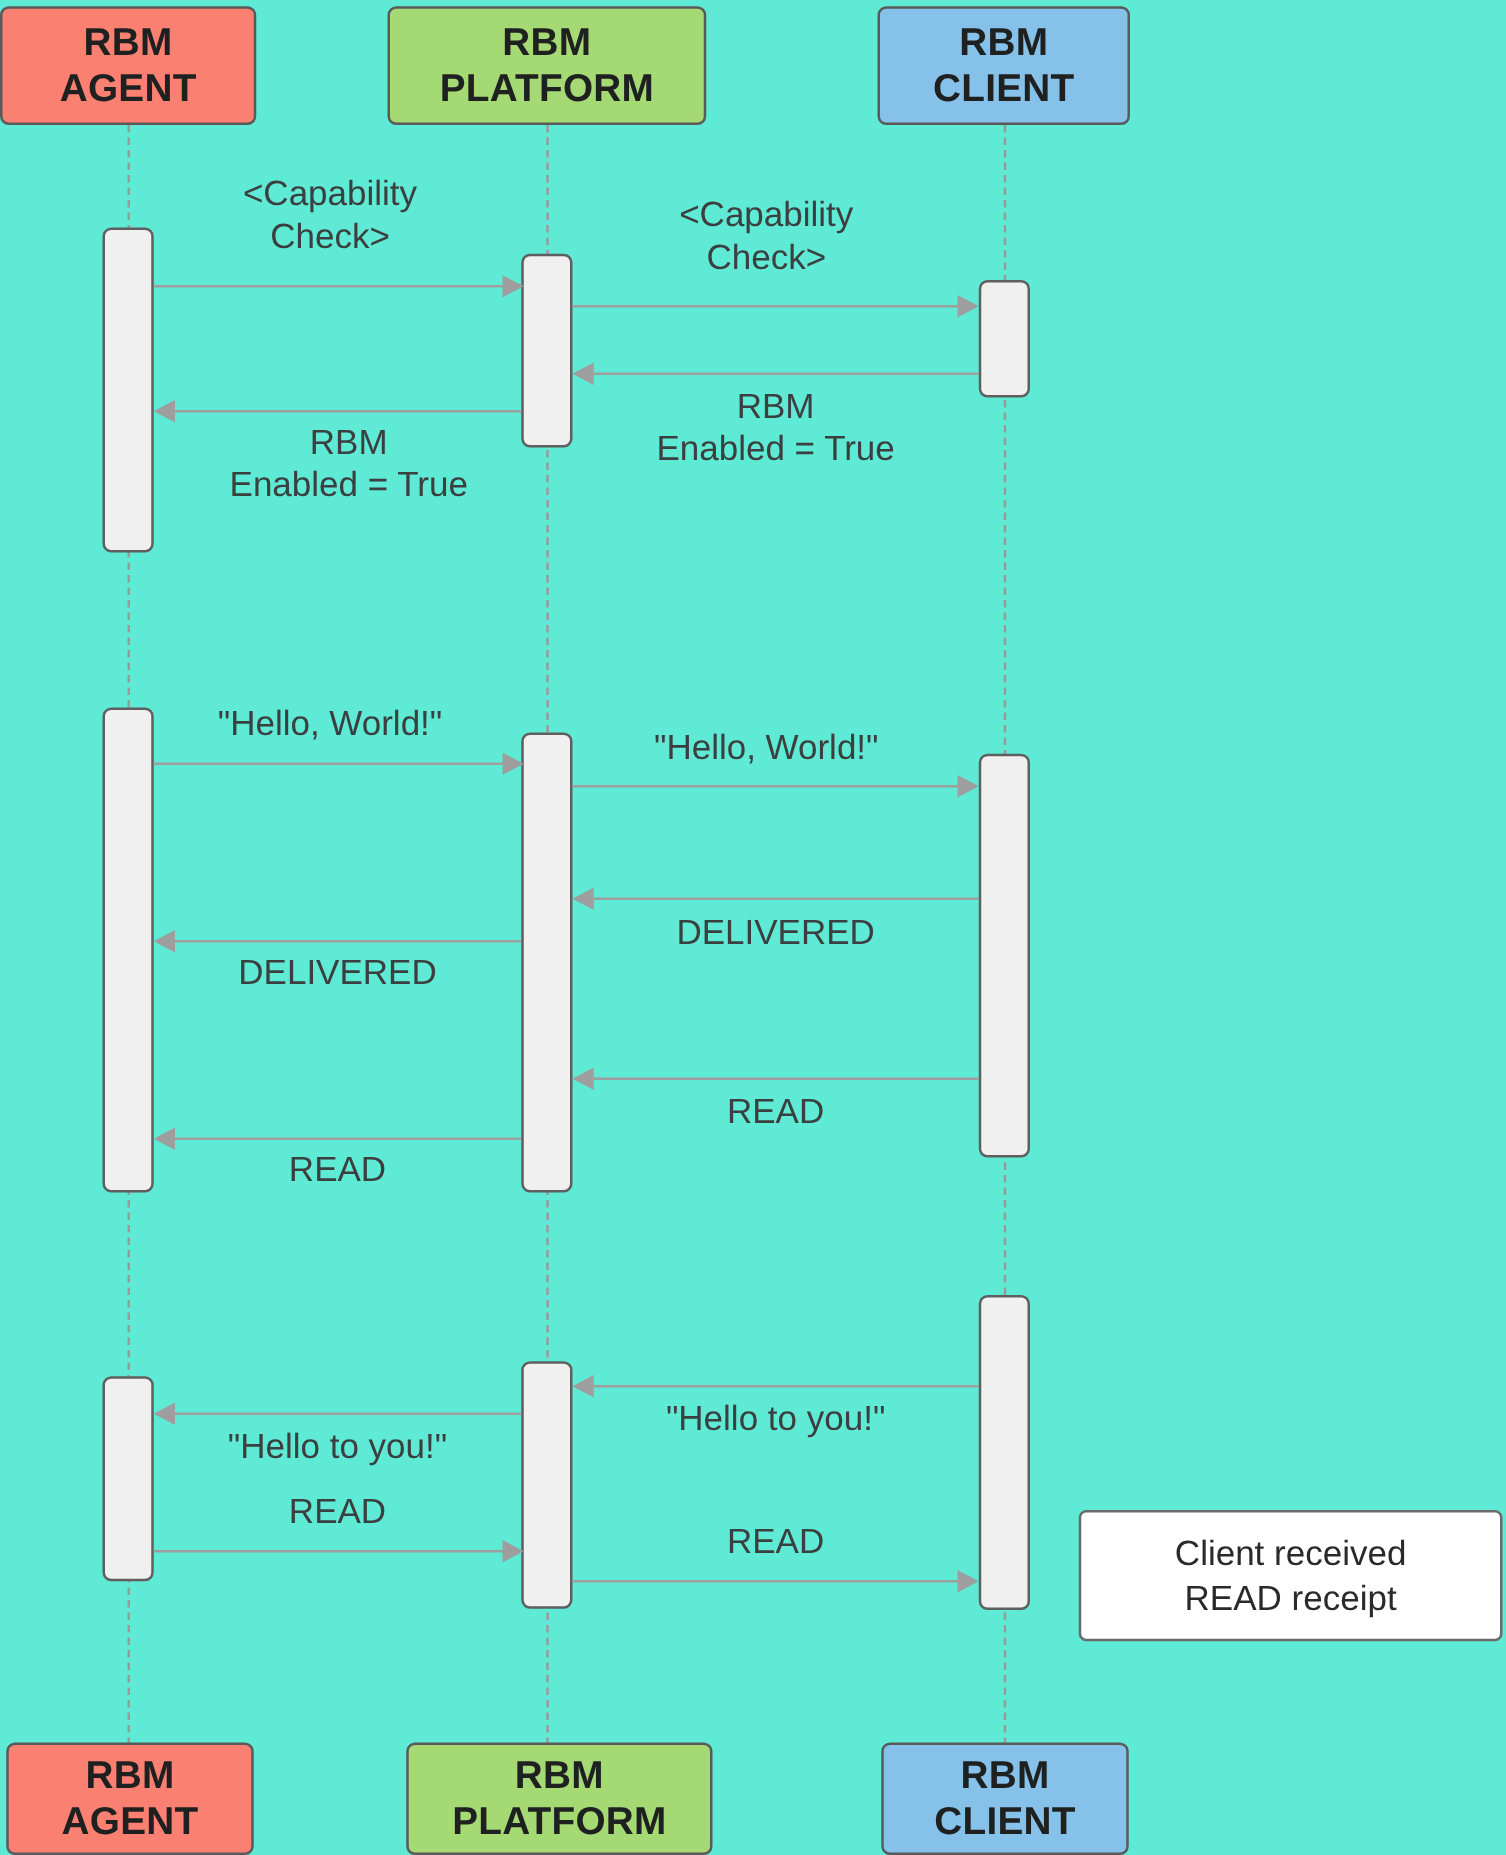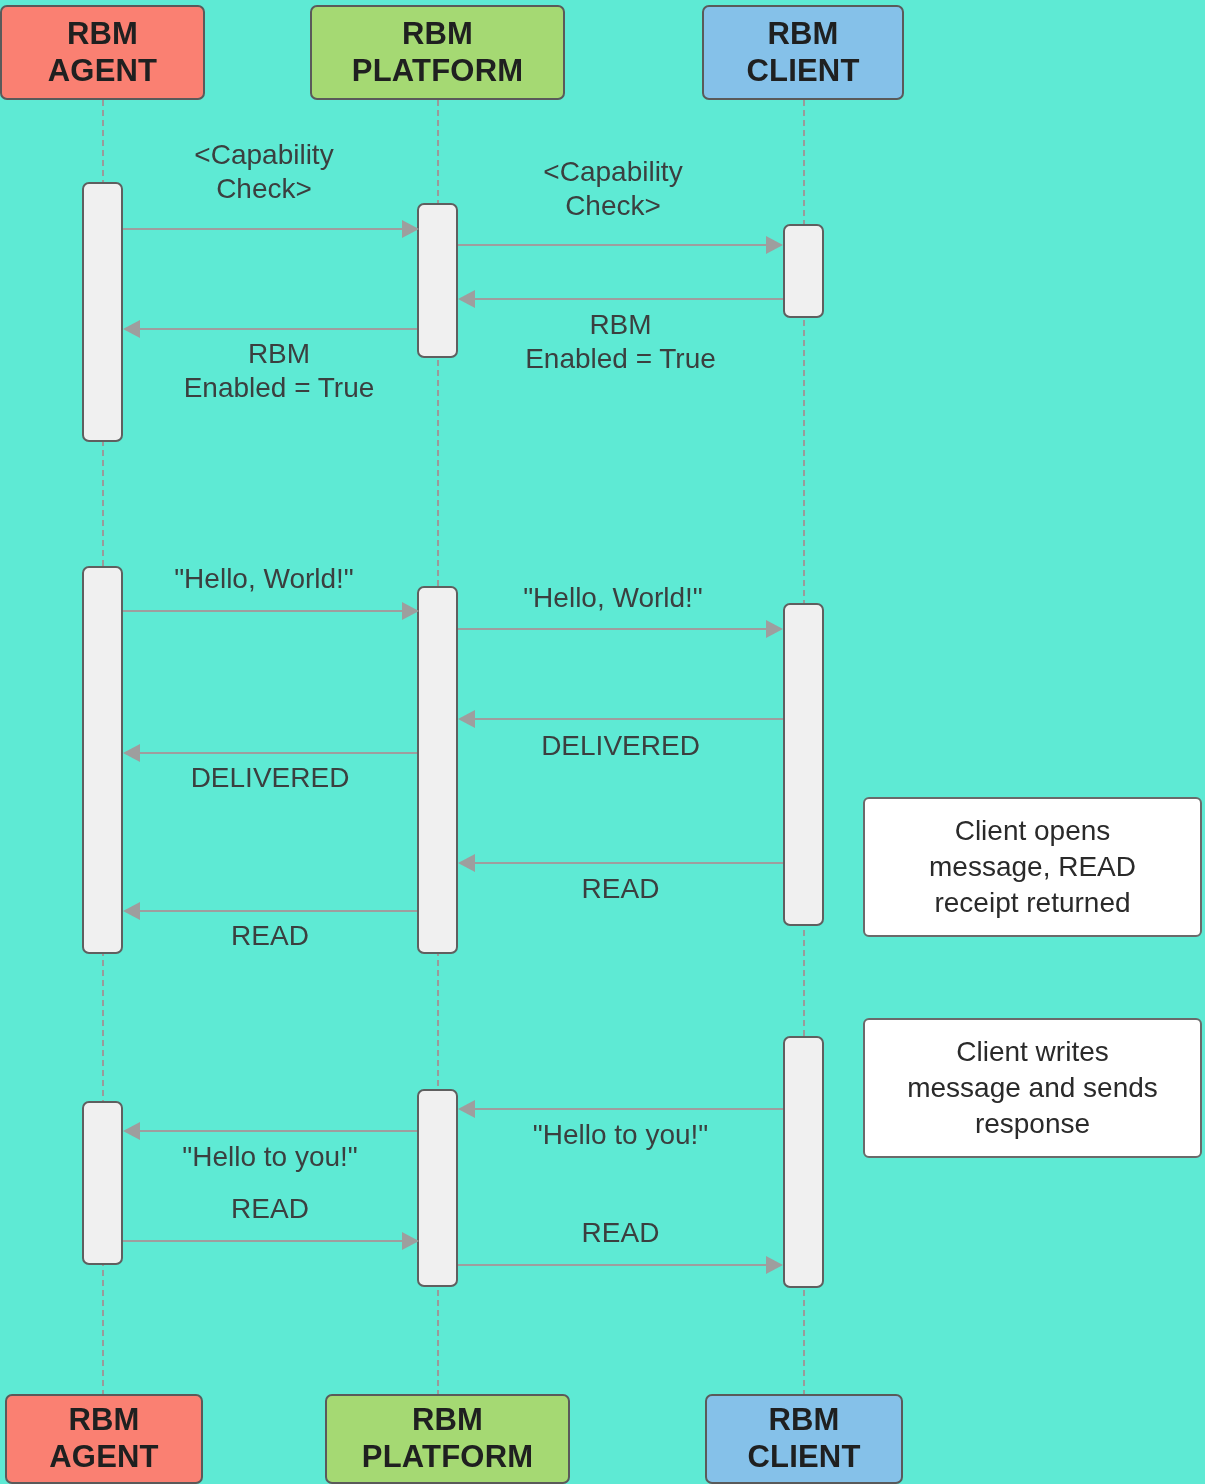--- a/index.html
+++ b/index.html
@@ -198,22 +198,18 @@
   <div class="msg-line" style="left:123px; top:1240px; width:282px;"></div>
   <div class="arrow-head right" style="left:402px; top:1232px;"></div>
   <div class="msg-label" style="left:123px; top:1192px; width:294px;">READ</div>
 
   <div class="msg-line" style="left:458px; top:1264px; width:310px;"></div>
   <div class="arrow-head right" style="left:766px; top:1256px;"></div>
   <div class="msg-label" style="left:458px; top:1216px; width:325px;">READ</div>
 
 
 
-  <div class="note" style="left:863px; top:797px; width:339px; height:140px;">Client opens
-message, READ
-receipt returned</div>
-
-  <div class="note" style="left:863px; top:1018px; width:339px; height:140px;">Client writes
-message and sends
-response</div>
-
+
+
+  <div class="note" style="left:863px; top:1208px; width:339px; height:105px;">Client received
+READ receipt</div>
 
 </div>
 
 </body></html>

